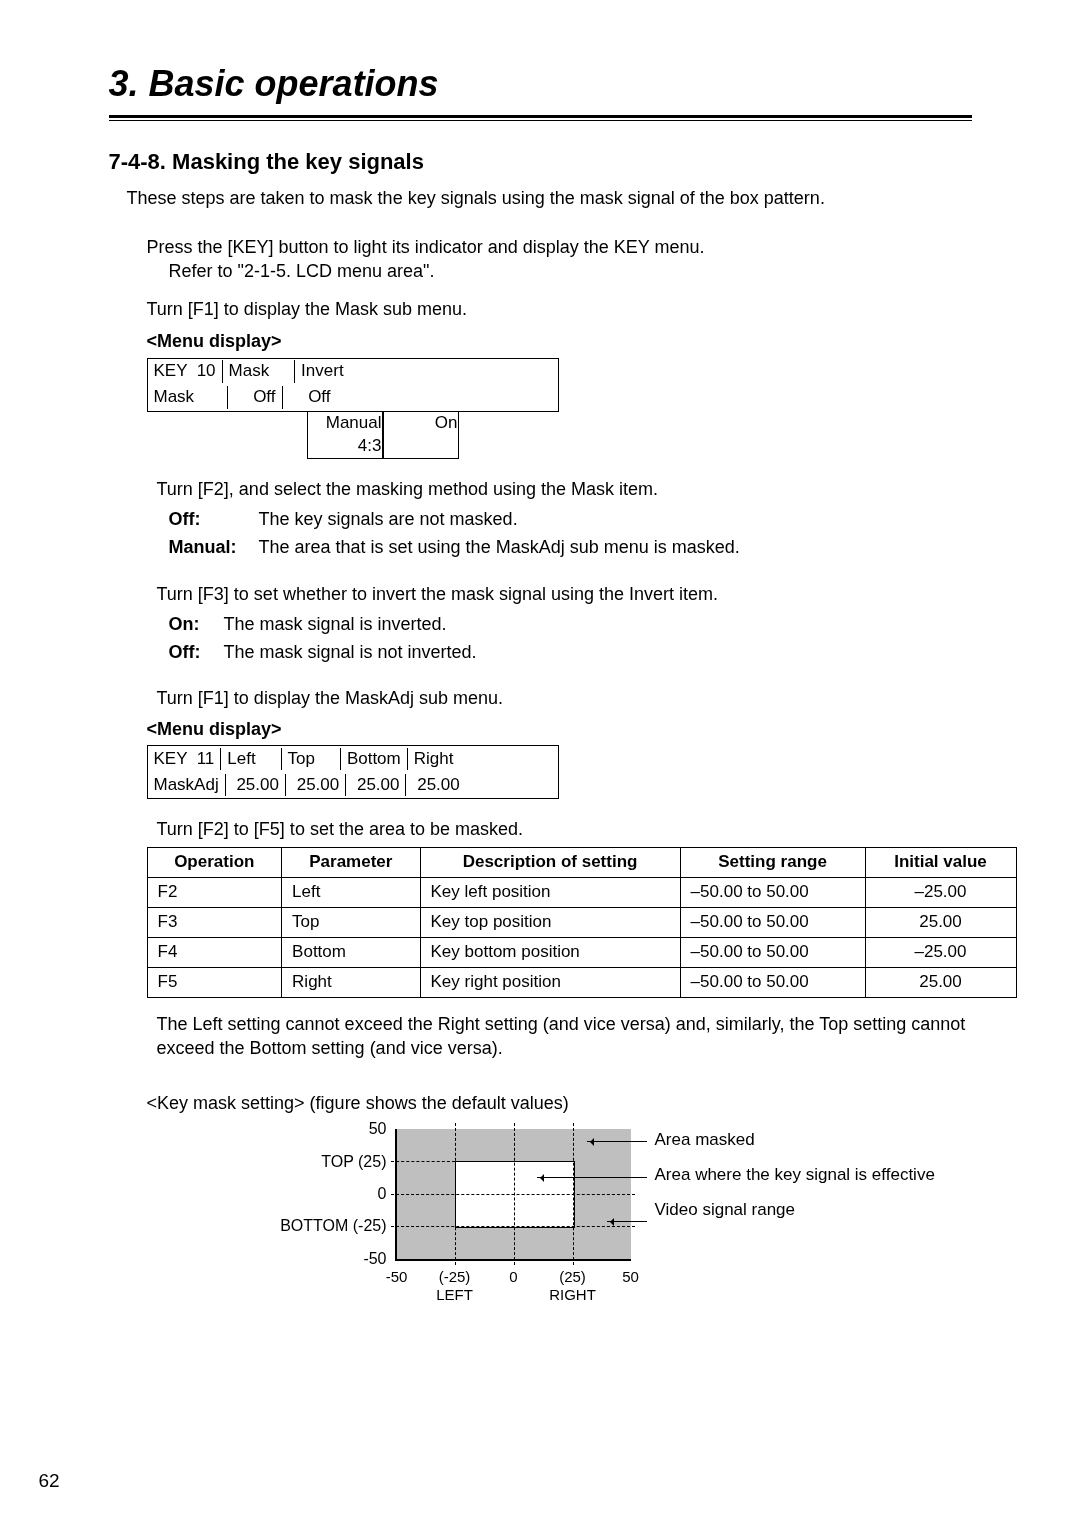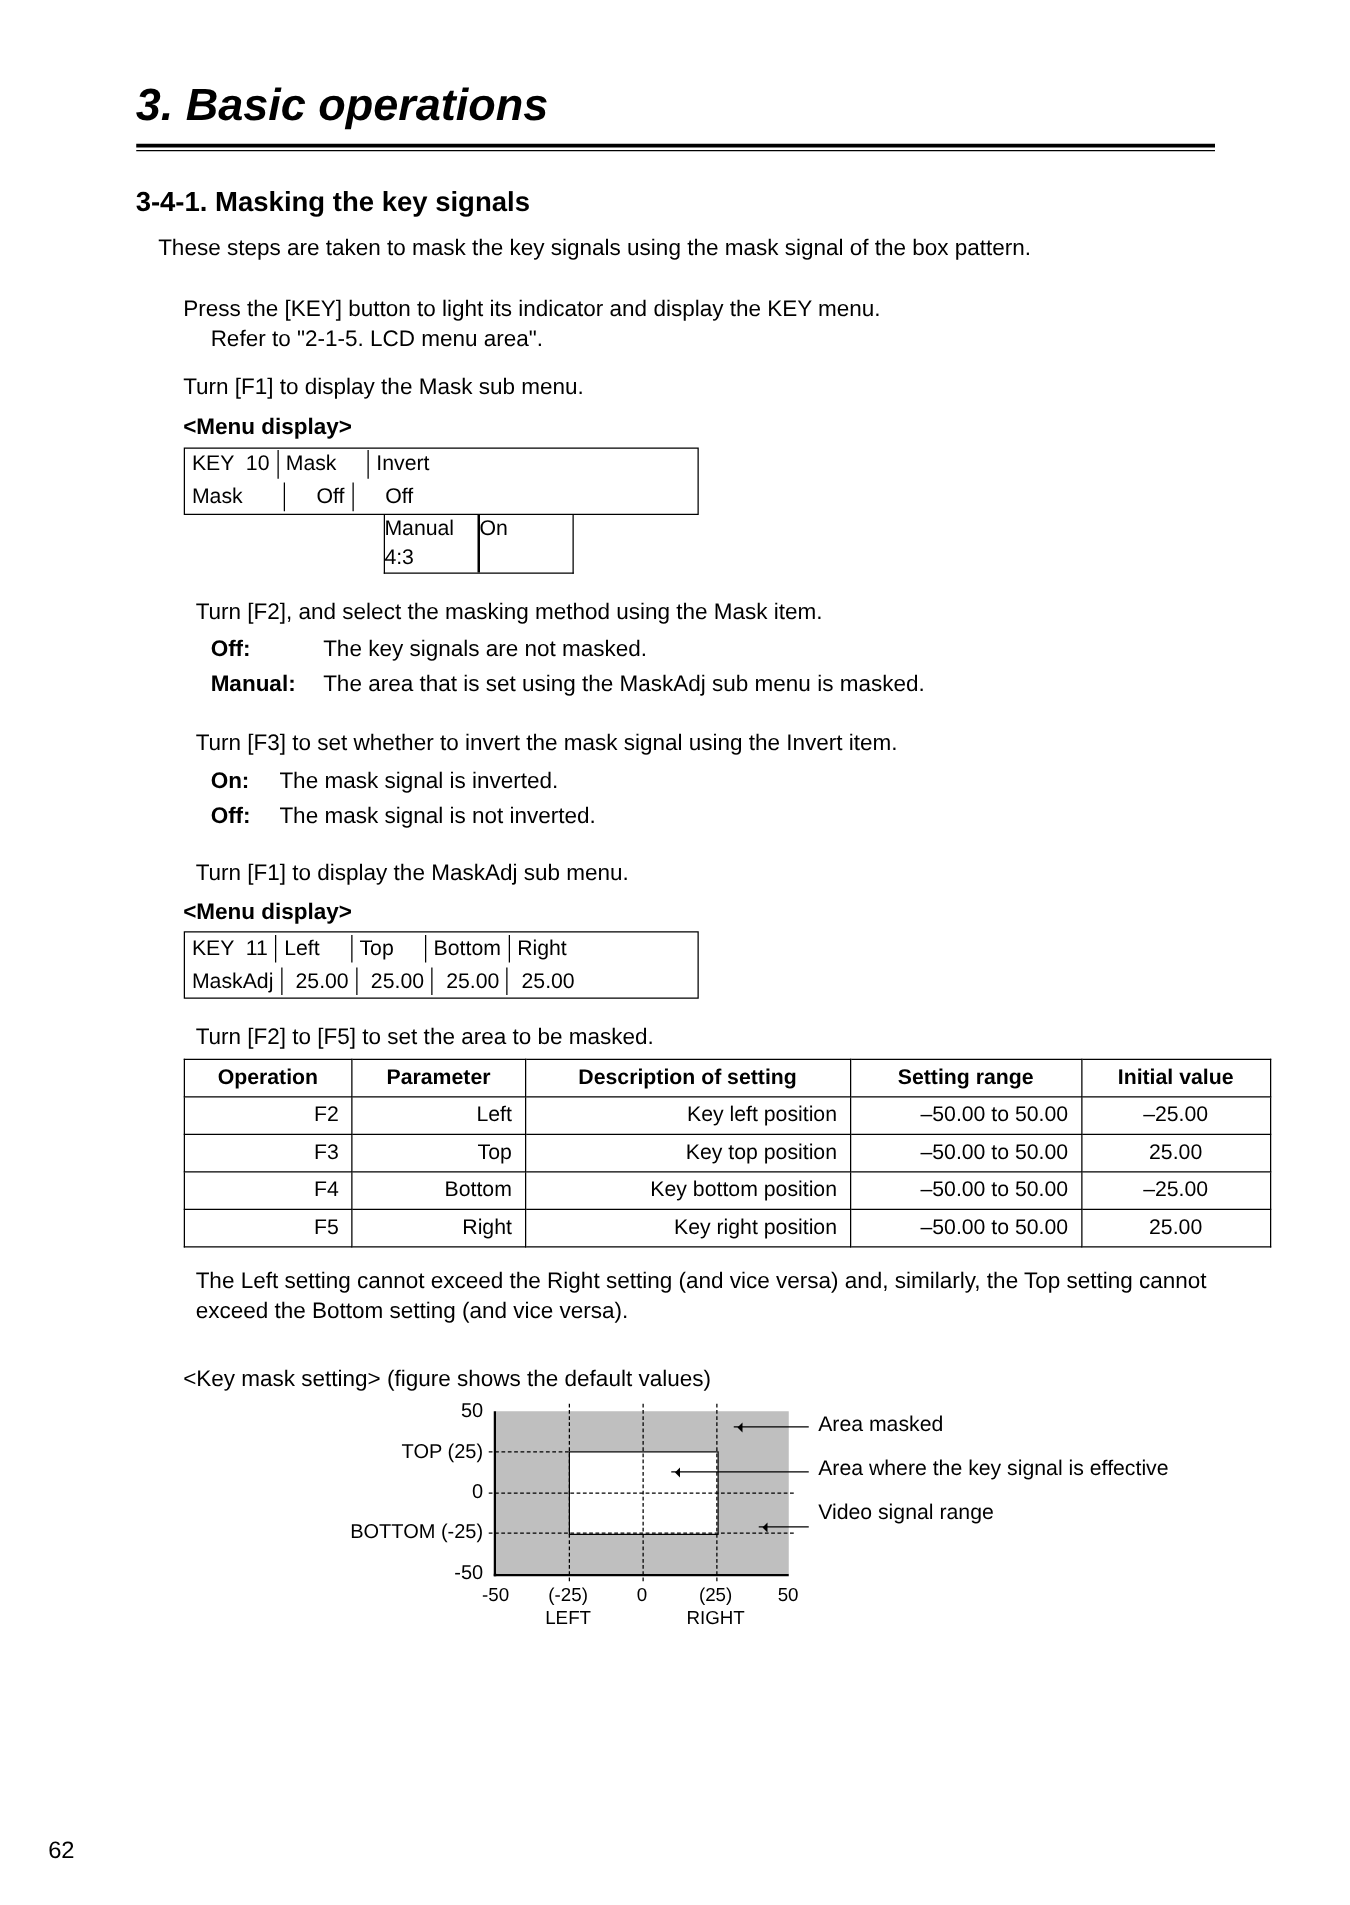--- a/index.html
+++ b/index.html
@@ -9,30 +9,30 @@
   .hr-thin{border:0;border-top:1px solid #000;margin:2px 0 0 0}
   .section-title{font-weight:bold;font-size:22px;margin:26px 0 10px 0}
   .intro{margin:0 0 24px 18px}
   .step{margin:0 0 8px 38px}
   .step .sub{margin-left:22px}
   .menu-label{font-weight:bold;margin:4px 0 4px 38px}
   .menu-box{border:1px solid #000;margin-left:38px;width:410px;font-size:17px}
   .menu-row{display:flex;height:26px;align-items:center}
   .menu-row>span{border-right:0;padding:0 6px;white-space:pre}
   .menu-cell{border-left:1px solid #000}
-  .options-box{border:1px solid #000;border-top:0;margin-left:198px;width:150px;text-align:left;font-size:17px}
+  .options-box{border:1px solid #000;border-top:0;margin-left:198px;width:150px;text-align:right;font-size:17px}
   .spacer{height:18px}
   .para{margin:0 0 6px 48px}
   .def-list{margin-left:60px}
   .def-row{display:flex;margin-bottom:4px}
   .def-term{font-weight:bold;width:90px;flex:none}
   .def-desc{flex:1}
   .def-row.short .def-term{width:55px}
   table.settings{border-collapse:collapse;margin-left:38px;width:870px;font-size:17px}
-  table.settings th,table.settings td{border:1px solid #000;padding:3px 10px;text-align:right;vertical-align:middle}
+  table.settings th,table.settings td{border:1px solid #000;padding:3px 10px;text-align:left;vertical-align:middle}
   table.settings th{font-weight:bold;text-align:center}
   table.settings td.center{text-align:center}
   .figure-wrap{margin-top:30px}
   .figure-caption{margin-left:38px}
   .figure-caption .bold{font-weight:normal}
   .figure{position:relative;width:870px;height:200px;margin:14px 0 0 38px}
   
   .axis-left-labels{position:absolute;left:120px;top:0;width:120px;font-size:16px;text-align:right}
   .axis-left-labels div{position:absolute;right:0;transform:translateY(-50%)}
   .plot{position:absolute;left:248px;top:0;width:234px;height:130px;border-left:2px solid #000;border-bottom:2px solid #000}
@@ -49,21 +49,21 @@
   .pagenum{position:absolute;left:0;right:0;bottom:30px;text-align:left;font-size:19px}
 </style>
 </head>
 <body>
 <div class="page">
 
 <h1 class="chapter">3. Basic operations</h1>
 <hr class="hr-thick">
 <hr class="hr-thin">
 
-<h2 class="section-title">3-4-1. Masking the key signals</h2>
+<h2 class="section-title">7-4-8. Masking the key signals</h2>
 
 <p class="intro">These steps are taken to mask the key signals using the mask signal of the box pattern.</p>
 
 <div class="step">
   <div>Press the [KEY] button to light its indicator and display the KEY menu.</div>
   <div class="sub">Refer to "2-1-5. LCD menu area".</div>
 </div>
 
 <div class="step" style="margin-top:14px">
   <div>Turn [F1] to display the Mask sub menu.</div>

